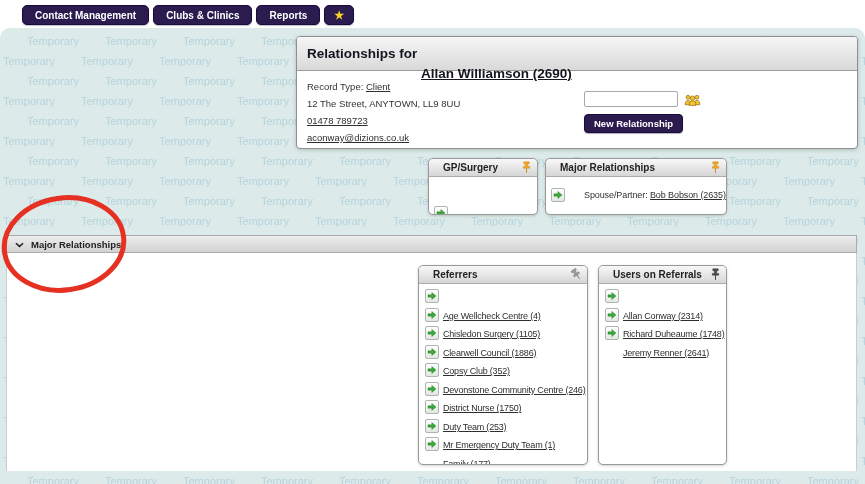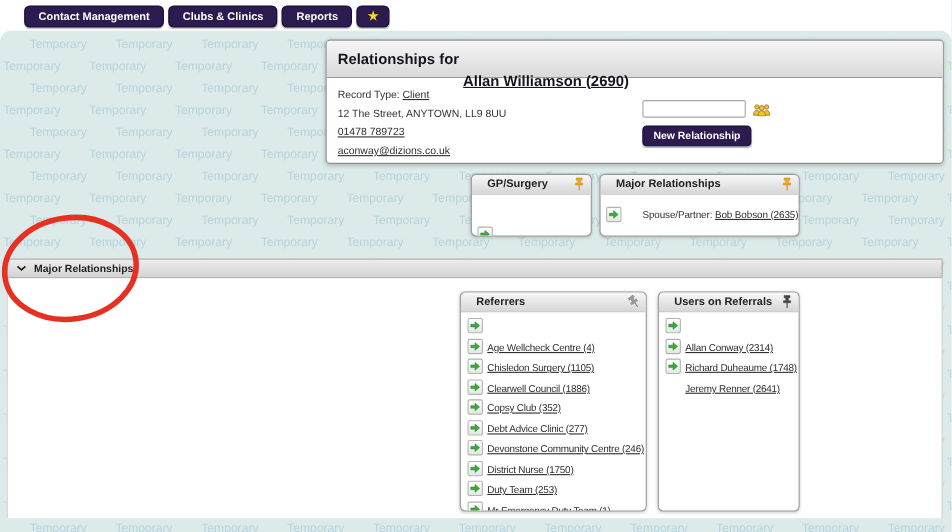--- a/index.html
+++ b/index.html
@@ -279,28 +279,20 @@
             </svg>
           </span>
           <a class="plainlink">Copsy Club (352)</a>
         </div>
       <div class="list-row">
           <span class="doc-icon">
             <svg viewBox="0 0 12 12" width="10" height="10">
               <path d="M1.2 4.6h4.6V1.8L10.8 6 5.8 10.2V7.4H1.2z" style="fill:var(--arrow-green,#3da83d)" stroke="#1f7a1f" stroke-width="0.5"></path>
             </svg>
           </span>
-          <a class="plainlink">Debt Advice Clinic (277)</a>
-        </div>
-      <div class="list-row">
-          <span class="doc-icon">
-            <svg viewBox="0 0 12 12" width="10" height="10">
-              <path d="M1.2 4.6h4.6V1.8L10.8 6 5.8 10.2V7.4H1.2z" style="fill:var(--arrow-green,#3da83d)" stroke="#1f7a1f" stroke-width="0.5"></path>
-            </svg>
-          </span>
           <a class="plainlink">Devonstone Community Centre (246)</a>
         </div>
       <div class="list-row">
           <span class="doc-icon">
             <svg viewBox="0 0 12 12" width="10" height="10">
               <path d="M1.2 4.6h4.6V1.8L10.8 6 5.8 10.2V7.4H1.2z" style="fill:var(--arrow-green,#3da83d)" stroke="#1f7a1f" stroke-width="0.5"></path>
             </svg>
           </span>
           <a class="plainlink">District Nurse (1750)</a>
         </div>

